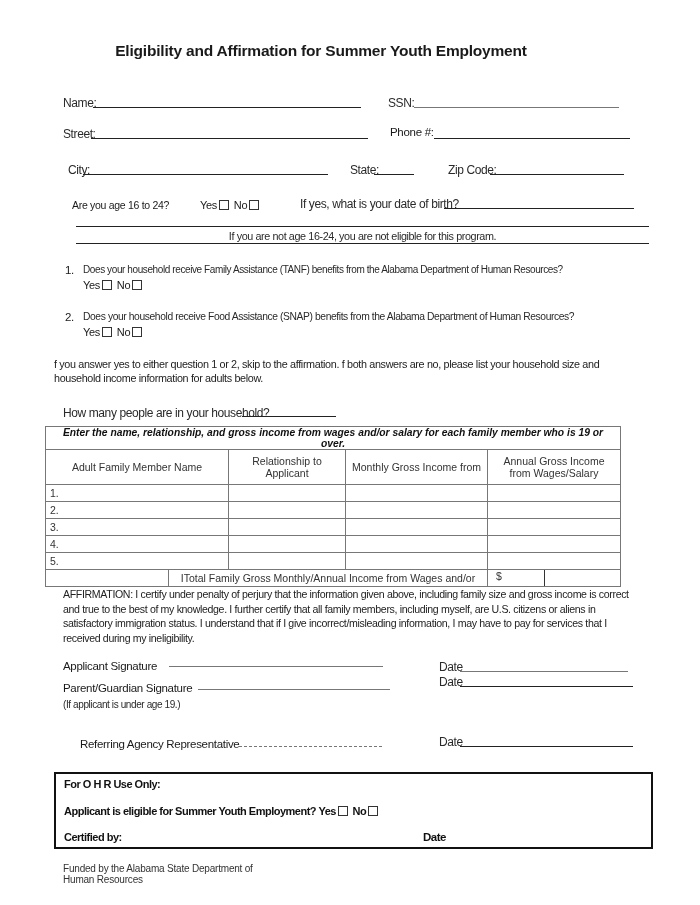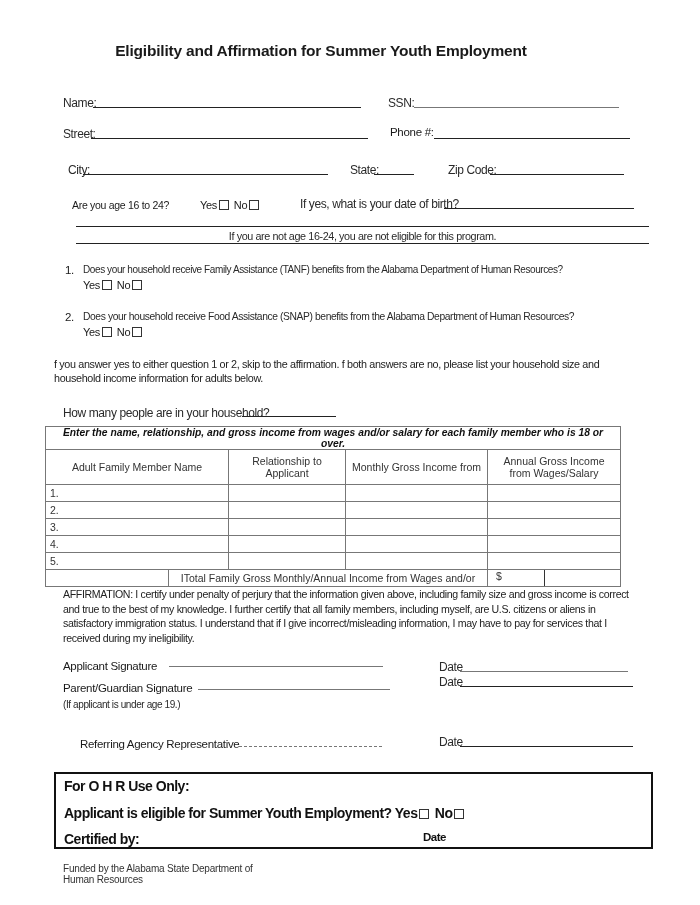--- a/index.html
+++ b/index.html
@@ -12,21 +12,21 @@
   .line { position: absolute; border-bottom: 1px solid #222; height: 0; }
   .line.gray { border-bottom-color: #777; }
   .line.thick { border-bottom-width: 1.5px; }
   .cb { display: inline-block; width: 8px; height: 8px; border: 1px solid #333; vertical-align: -1px; margin: 0 2px; }
   .para { font-size: 10.8px; line-height: 14px; color: #222; letter-spacing: -0.35px; white-space: normal; }
   table.fam { position: absolute; left: 45px; top: 426px; width: 576px; border-collapse: collapse; font-size: 10.5px; color: #333; }
   table.fam td { border: 1px solid #777; padding: 0 4px; height: 16px; vertical-align: middle; }
   table.fam tr.head td { height: 34px; text-align: center; line-height: 12px; }
   table.fam tr.caption td { font-style: italic; font-weight: bold; text-align: center; height: 15px; font-size: 10.3px; color: #111; }
   .ohr { position: absolute; left: 54px; top: 772px; width: 595px; height: 73px; border: 2px solid #111; }
-  .ohr .row { position: absolute; left: 8px; font-size: 14px; font-weight: bold; letter-spacing: -0.5px; color: #111; }
+  .ohr .row { position: absolute; left: 8px; font-size: 11px; font-weight: bold; letter-spacing: -0.5px; color: #111; }
 </style>
 </head>
 <body>
 
 <div class="abs title">Eligibility and Affirmation for Summer Youth Employment</div>
 
 <span class="abs lbl" style="left:63px;top:96px;">Name:</span>
 <div class="line" style="left:93px;top:107px;width:268px;"></div>
 <span class="abs lbl" style="left:388px;top:96px;">SSN:</span>
 <div class="line gray" style="left:414px;top:107px;width:205px;"></div>
@@ -70,21 +70,21 @@
 </span>
 
 <div class="abs para" style="left:54px;top:357px;width:580px;">f you answer yes to either question 1 or 2, skip to the affirmation. f both answers are no, please list your household size and household income information for adults below.</div>
 
 <span class="abs lbl" style="left:63px;top:406px;">How many people are in your household?</span>
 <div class="line" style="left:242px;top:416px;width:94px;"></div>
 
 <table class="fam">
   <tbody>
       <tr class="caption">
-    <td colspan="5">Enter the name, relationship, and gross income from wages and/or salary for each family member who is 18 or over.</td>
+    <td colspan="5">Enter the name, relationship, and gross income from wages and/or salary for each family member who is 19 or over.</td>
   </tr>
   <tr class="head">
     <td colspan="2" style="width:173px;">Adult Family Member Name</td>
     <td style="width:108px;">Relationship to Applicant</td>
     <td style="width:133px;">Monthly Gross Income from</td>
     <td style="width:124px;">Annual Gross Income from Wages/Salary</td>
   </tr>
   <tr>
     <td colspan="2">1.</td>
     <td></td>

